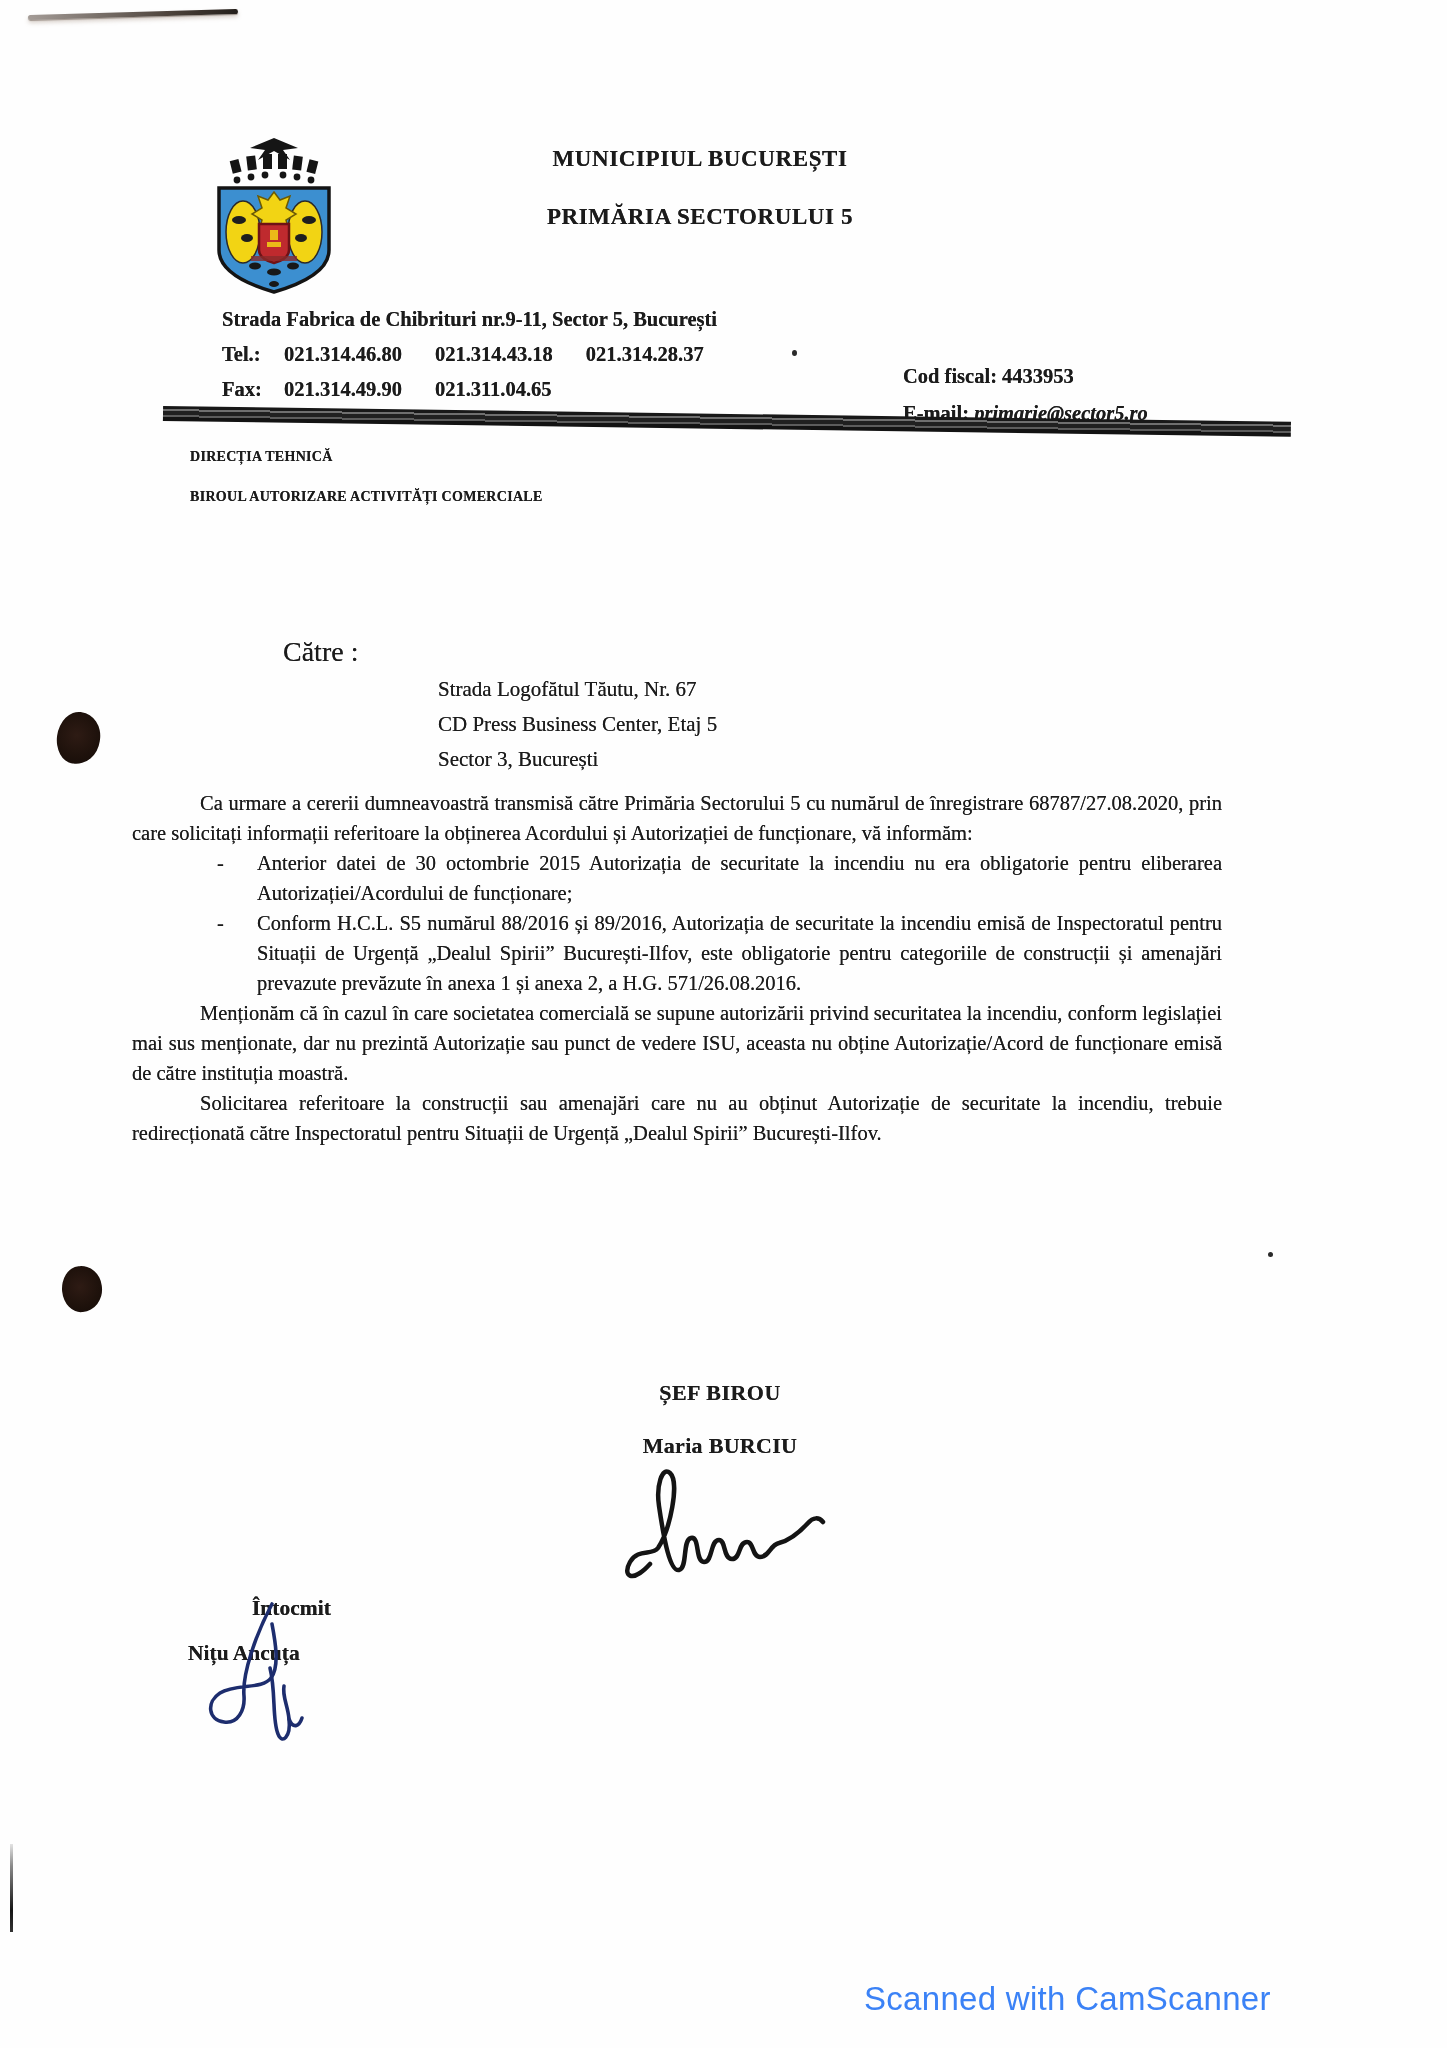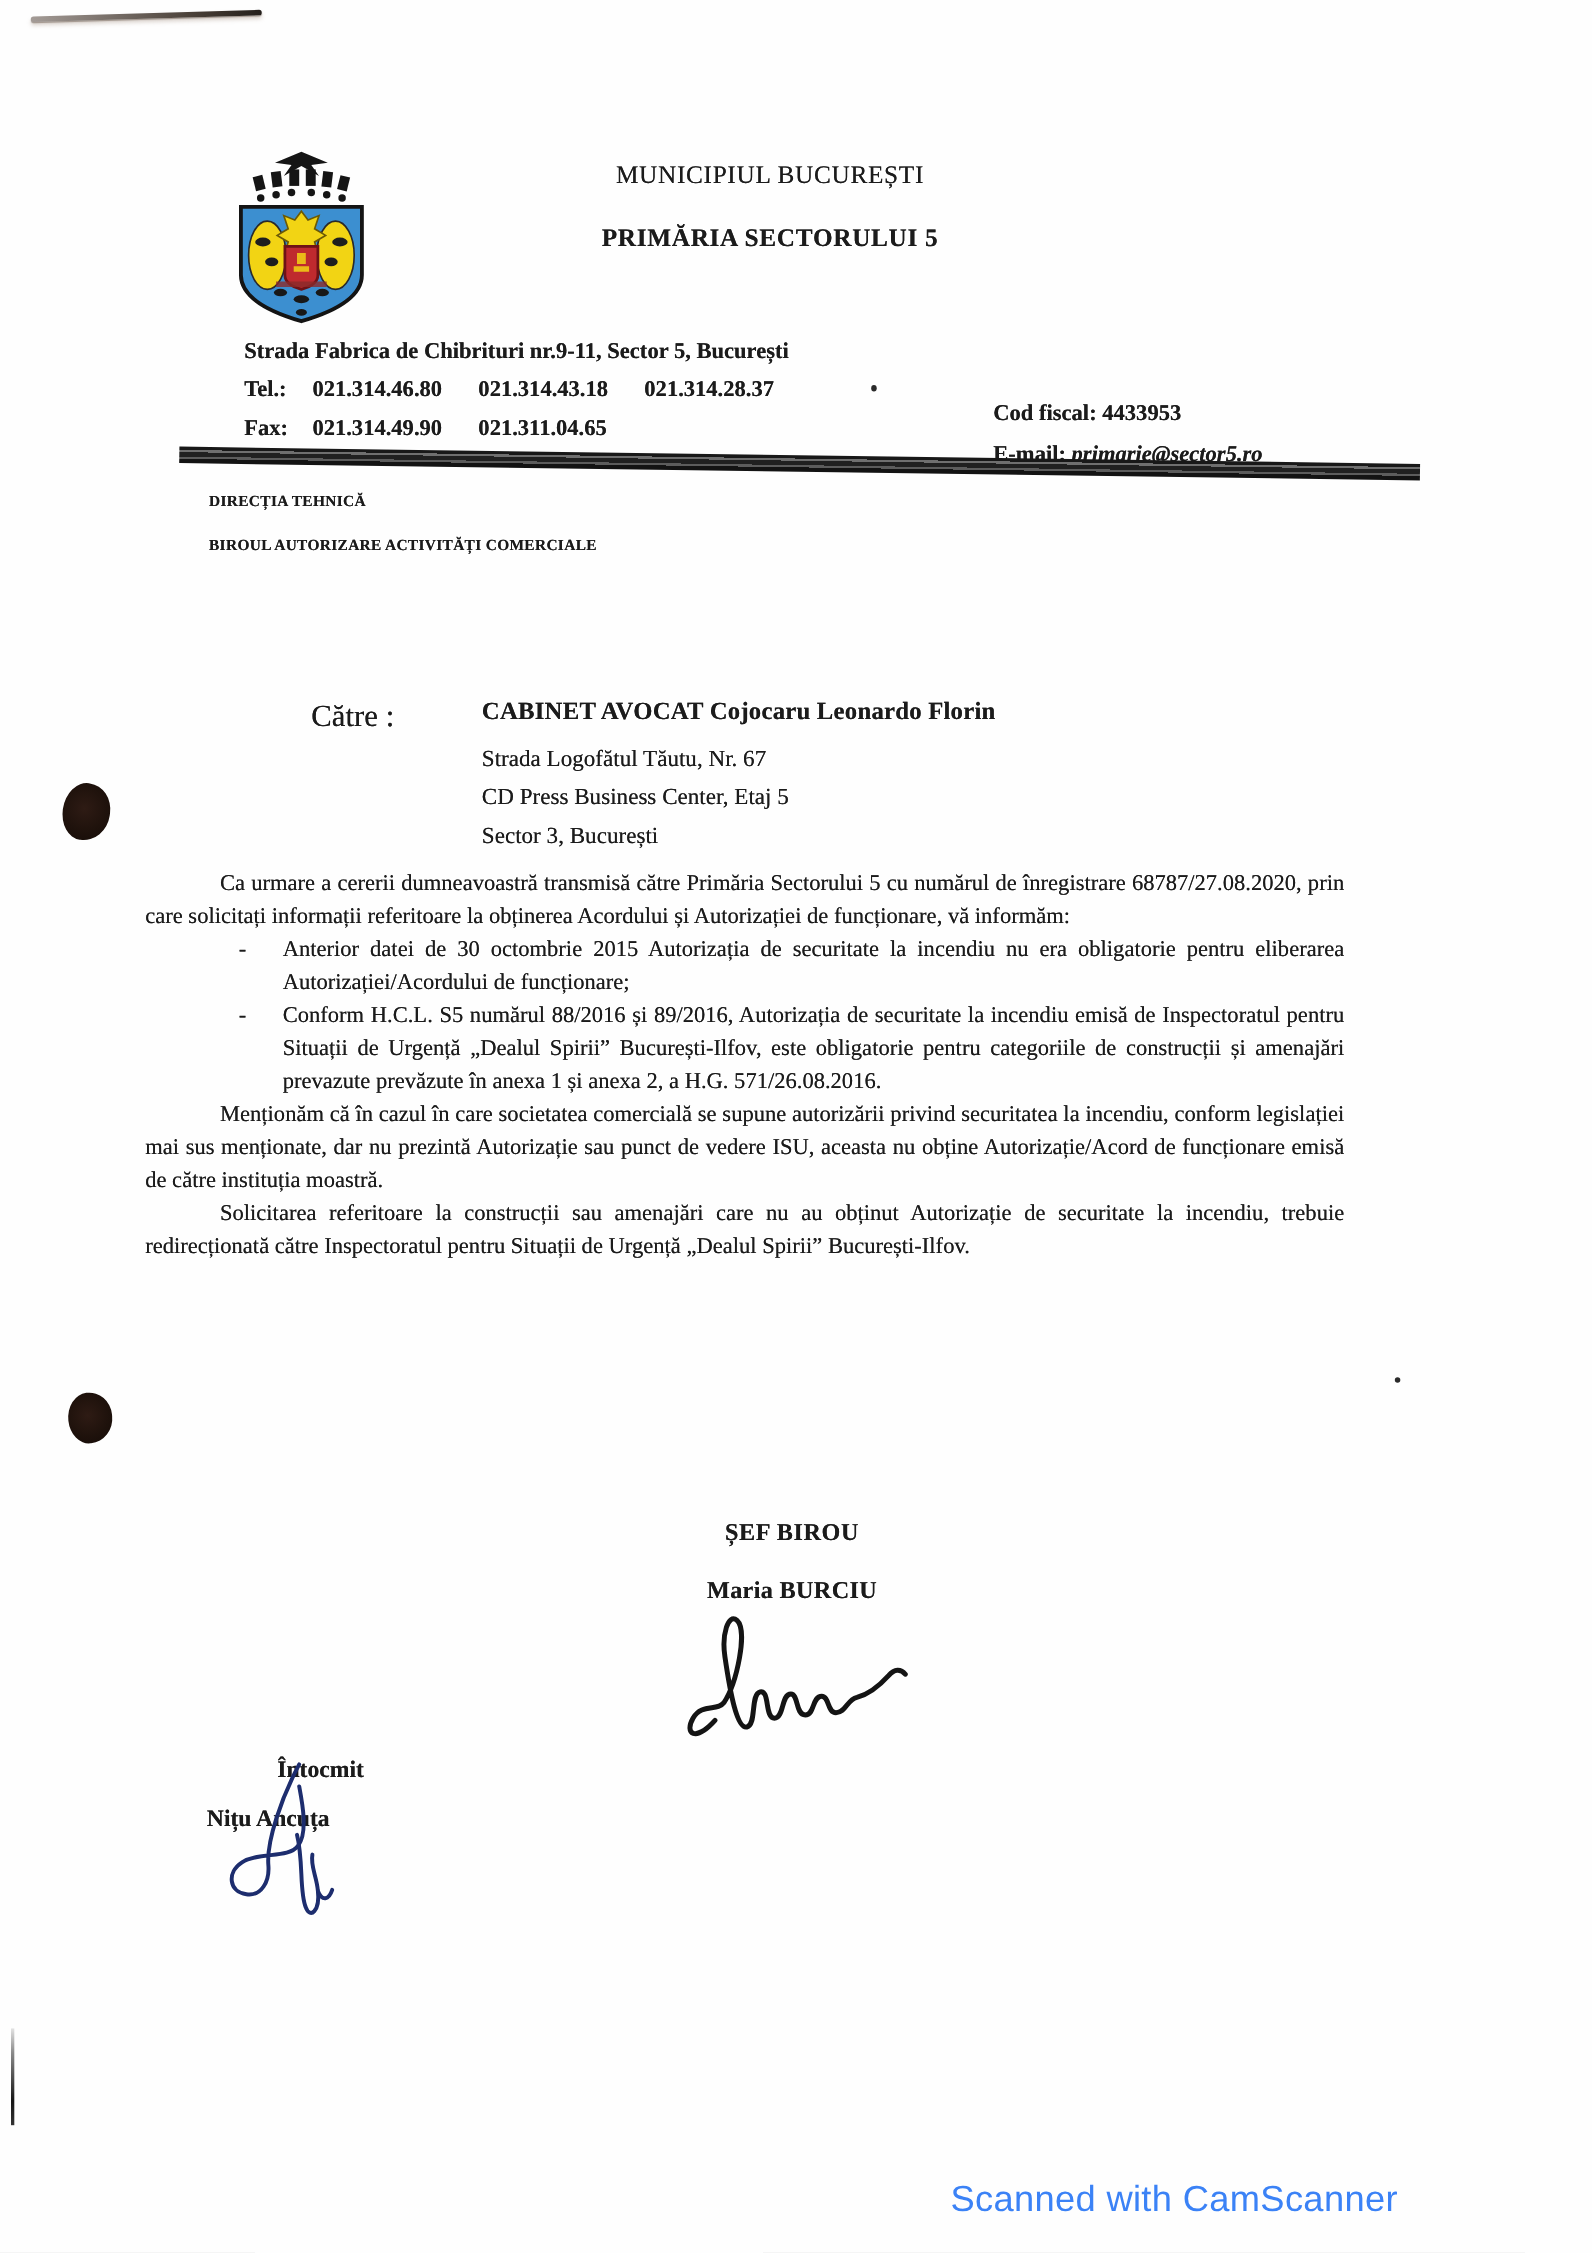--- a/index.html
+++ b/index.html
@@ -29,21 +29,21 @@
   .blob1{left:57px;top:712px;width:43px;height:52px;transform:rotate(8deg);}
   .blob2{left:62px;top:1266px;width:40px;height:46px;transform:rotate(-6deg);}
   .v-line{
     left:10px;top:1844px;width:3px;height:88px;
     background:linear-gradient(180deg,rgba(120,120,120,.2),#8a8a8a 25%,#151515 75%,#333);
   }
   .dot-artifact{background:#2a2a2a;border-radius:50%;}
 
   
   .org-title{left:430px;top:146px;width:540px;text-align:center;}
-  .org-title .t1{font-weight:400;font-size:23px;letter-spacing:.6px;}
+  .org-title .t1{font-weight:700;font-size:23px;letter-spacing:.6px;}
   .org-title .t2{font-weight:700;font-size:23px;letter-spacing:.6px;margin-top:32px;}
 
   .contact-left{left:190px;top:308px;font-weight:700;font-size:20.5px;}
   .contact-left .row{display:flex;align-items:flex-end;margin-bottom:12px;margin-left:32px;}
   .contact-left .lbl{width:62px;}
   .contact-left .num{margin-right:33px;}
 
   .contact-right{left:903px;top:358px;font-weight:700;font-size:20.5px;line-height:37px;}
   .contact-right .email-val{font-style:italic;}
 
@@ -182,21 +182,20 @@
   </div>
 
   <div class="abs rule"></div>
 
   <div class="abs department ink">
     <div>DIRECȚIA TEHNICĂ</div>
     <div>BIROUL AUTORIZARE ACTIVITĂȚI COMERCIALE</div>
   </div>
 
   <div class="abs to-label ink">Către :</div>
-  <div class="abs recipient-name ink">CABINET AVOCAT Cojocaru Leonardo Florin</div>
   <div class="abs recipient-addr ink">
     <div>Strada Logofătul Tăutu, Nr. 67</div>
     <div>CD Press Business Center, Etaj 5</div>
     <div>Sector 3, București</div>
   </div>
 
   <div class="abs body-text ink">
     <p>Ca urmare a cererii dumneavoastră transmisă către Primăria Sectorului 5 cu numărul de înregistrare 68787/27.08.2020, prin care solicitați informații referitoare la obținerea Acordului și Autorizației de funcționare, vă informăm:</p>
     <div class="bullet">
       <span class="dash">-</span>

